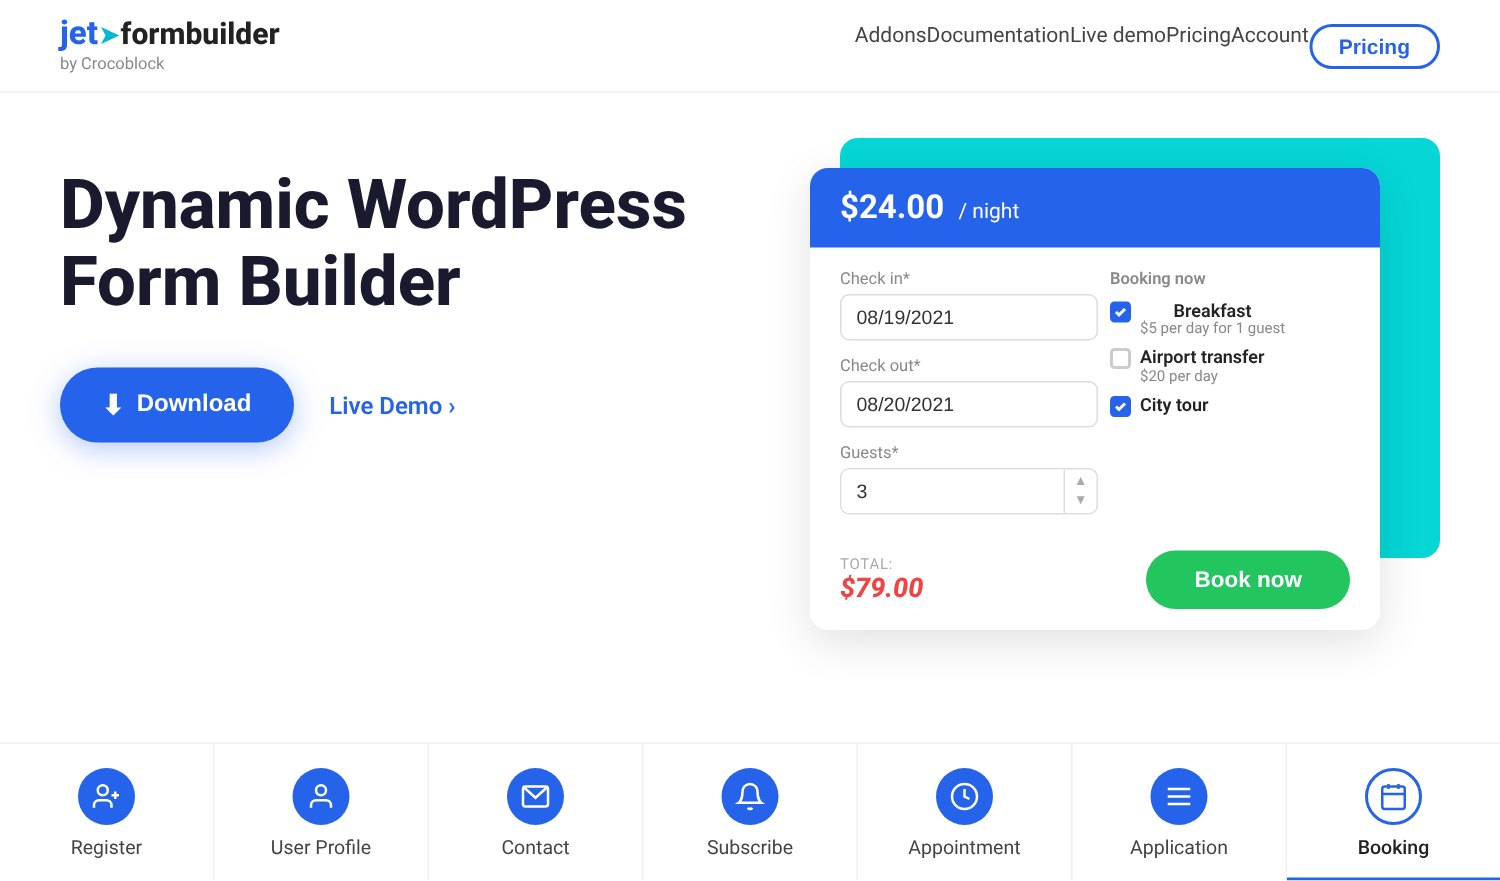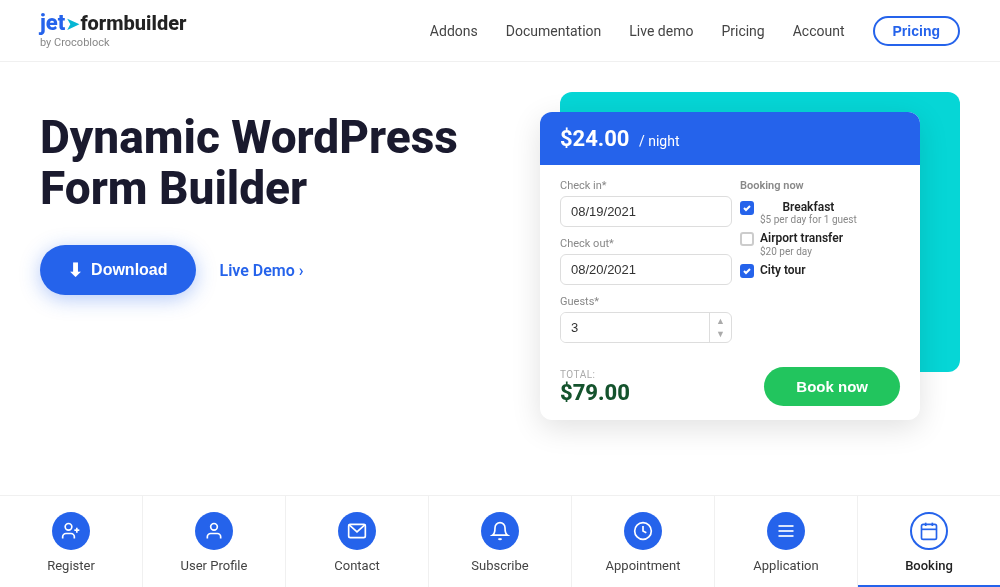--- a/index.html
+++ b/index.html
@@ -32,22 +32,21 @@
     }
     .logo-main span.jet { color: #2563EB; }
     .logo-main span.arrow { color: #06b6d4; font-weight: 400; font-size: 18px; }
     .logo-sub {
       font-size: 11px;
       color: #888;
       margin-top: 2px;
     }
     nav {
       display: flex;
-      align-items: center;
-      gap: 28px;
+      align-items: flex-start;
     }
     nav a {
       text-decoration: none;
       color: #444;
       font-size: 14px;
       font-weight: 400;
     }
     .pricing-btn {
       border: 2px solid #2563EB;
       color: #2563EB;
@@ -257,23 +256,24 @@
       align-items: center;
       justify-content: space-between;
     }
     .total-area .total-label {
       font-size: 10px;
       color: #aaa;
       text-transform: uppercase;
       letter-spacing: 0.5px;
     }
     .total-area .total-amount {
-      font-size: 22px;
+      font-size: 18px;
       font-weight: 800;
-      color: #14532d;
+      color: #ef4444;
+      font-style: italic;
     }
     .book-now-btn {
       background: #22c55e;
       color: #fff;
       border: none;
       border-radius: 30px;
       padding: 11px 32px;
       font-size: 15px;
       font-weight: 700;
       cursor: pointer;

